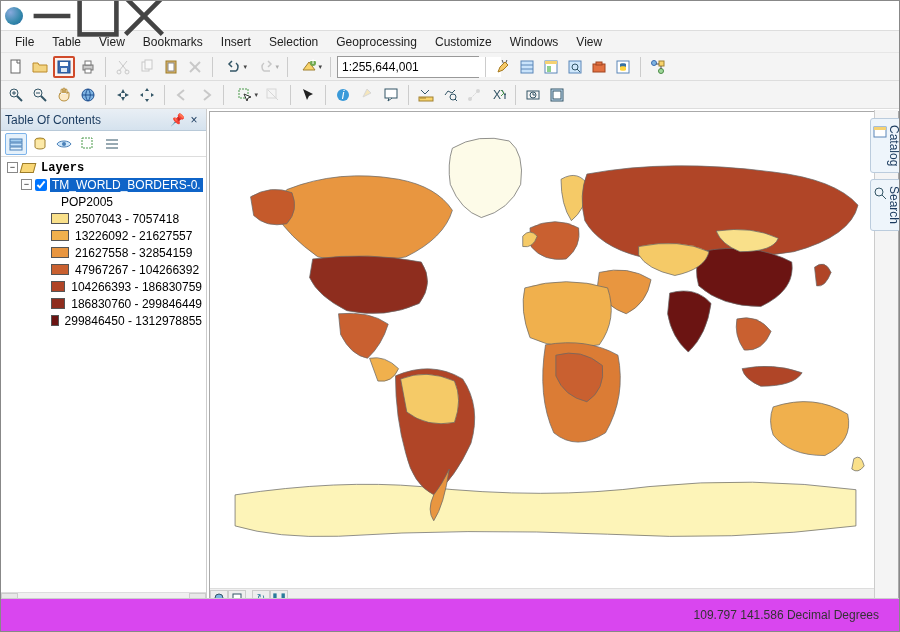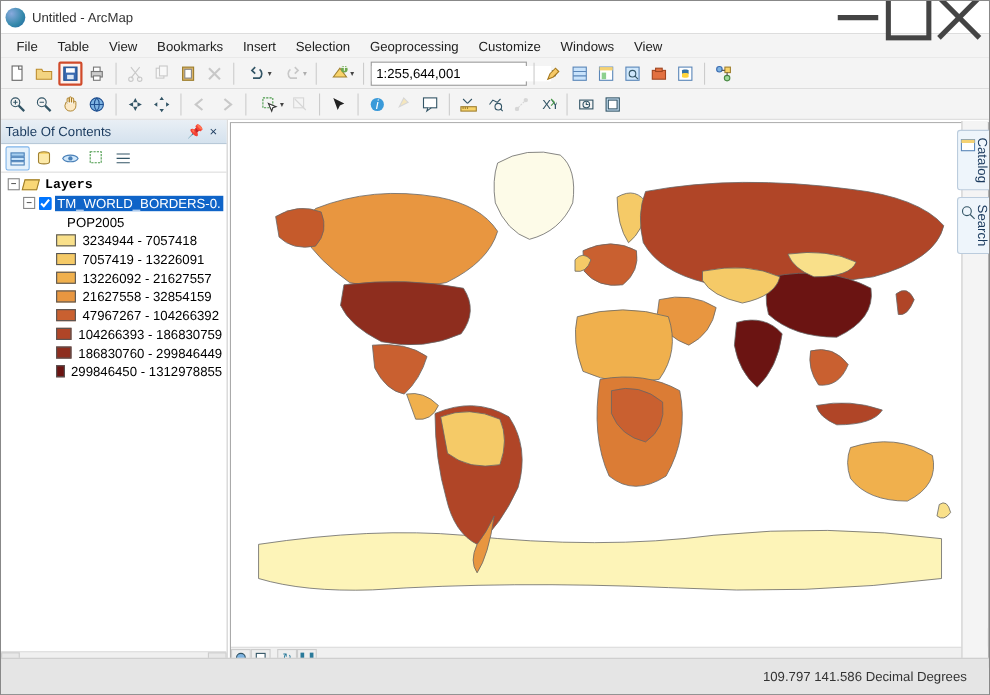--- a/index.html
+++ b/index.html
@@ -17,21 +17,21 @@
 
   
   .toolbar { height: 28px; background: #f4f4f4; border-bottom: 1px solid #ddd; display: flex; align-items: center; padding: 0 4px; gap: 2px; }
   .tb-sep { width: 1px; height: 20px; background: #ccc; margin: 0 4px; }
   .tbtn { width: 22px; height: 22px; display: flex; align-items: center; justify-content: center; border: 1px solid transparent; border-radius: 2px; position: relative; color: #444; }
   .tbtn.disabled { opacity: 0.4; }
   .tbtn.selected { border: 2px solid #d04a2a; background: #fdf1ed; }
   .tbtn svg { width: 16px; height: 16px; }
   .tbtn.with-drop { width: 30px; }
   .tbtn .drop { position: absolute; right: 1px; font-size: 7px; }
-  .scale-input { width: 142px; height: 22px; border: 1px solid #999; background: #fff; display: flex; align-items: center; }
+  .scale-input { width: 142px; height: 22px; border: 1px solid #999; background: #fff; display: flex; }
   .scale-input input { border: none; outline: none; flex: 1; padding: 0 4px; }
   .scale-input .dd { width: 16px; text-align: center; color: #555; }
 
   
   .workarea { display: flex; height: calc(100% - 30px - 22px - 28px - 28px - 22px); }
 
   
   .toc-pane { width: 206px; background: #fff; border-right: 1px solid #ccc; display: flex; flex-direction: column; }
   .toc-header { height: 22px; background: linear-gradient(#e9eff5,#d5e2ee); border-bottom: 1px solid #b8c9d8; display: flex; align-items: center; padding: 0 4px; }
   .toc-header .lbl { flex: 1; color: #1a3a5e; font-weight: normal; }
@@ -63,29 +63,28 @@
   .map-hscroll .viewbtn { width: 18px; height: 16px; display:flex; align-items:center; justify-content:center; border:1px solid #ccc; background:#eee; font-size:10px; color:#557;}
   .map-canvas { position: absolute; left: 0; top: 0; right: 17px; bottom: 18px; overflow: hidden; }
   .map-canvas svg { width: 100%; height: 100%; background: #fff; }
 
   
   .side-tabs { width: 24px; background: #f4f4f4; border-left: 1px solid #ccc; display: flex; flex-direction: column; align-items: center; padding-top: 8px; gap: 6px; position: absolute; right: 1px; top: 109px; bottom: 22px; }
   .side-tab { writing-mode: vertical-lr; padding: 6px 2px; border: 1px solid #bcd; background: #eef5fb; font-size: 11px; color: #1a3a5e; border-radius: 3px; }
   .side-tab .ic { display: block; width: 14px; height: 14px; margin: 0 auto 4px; }
 
   
-  .statusbar { height: 22px; background: #e5e5e5; border-top: 1px solid #ccc; display: flex; align-items: center; justify-content: flex-end; padding: 16px 20px; position: absolute; bottom: 0; left: 0; right: 0; }
+  .statusbar { height: 22px; background: #d946ef; border-top: 1px solid #ccc; display: flex; align-items: center; justify-content: flex-end; padding: 16px 20px; position: absolute; bottom: 0; left: 0; right: 0; }
   .statusbar .coords { color: #333; }
 </style>
 </head>
 <body>
 
 <div class="titlebar">
   <div class="app-icon"></div>
-  <div class="title">Untitled - ArcMap</div>
   <div class="winbtn">
     <svg viewBox="0 0 10 10">
         <line x1="1" y1="5" x2="9" y2="5" stroke="currentColor" stroke-width="1"></line>
       </svg>
   </div>
   <div class="winbtn">
     <svg viewBox="0 0 10 10">
         <rect x="1" y="1" width="8" height="8" fill="none" stroke="currentColor" stroke-width="1"></rect>
       </svg>
   </div>
@@ -425,25 +424,21 @@
       <div class="tree-row depth2">
         <div class="exp">−</div>
         <input type="checkbox" class="ck" checked="" style="">
         <span class="lbl selected">TM_WORLD_BORDERS-0.</span>
       </div>
       <div class="tree-row depth3">
         <span class="lbl">POP2005</span>
       </div>
       <div class="tree-row depth3-swatch">
           <div class="swatch" style="background:#f9e08a"></div>
-          <span class="lbl">3234944 - 7057418</span>
-        </div>
-      <div class="tree-row depth3-swatch">
-          <div class="swatch" style="background:#f5ca67"></div>
-          <span class="lbl">7057419 - 13226091</span>
+          <span class="lbl">2507043 - 7057418</span>
         </div>
       <div class="tree-row depth3-swatch">
           <div class="swatch" style="background:#f0b04d"></div>
           <span class="lbl">13226092 - 21627557</span>
         </div>
       <div class="tree-row depth3-swatch">
           <div class="swatch" style="background:#e89640"></div>
           <span class="lbl">21627558 - 32854159</span>
         </div>
       <div class="tree-row depth3-swatch">

